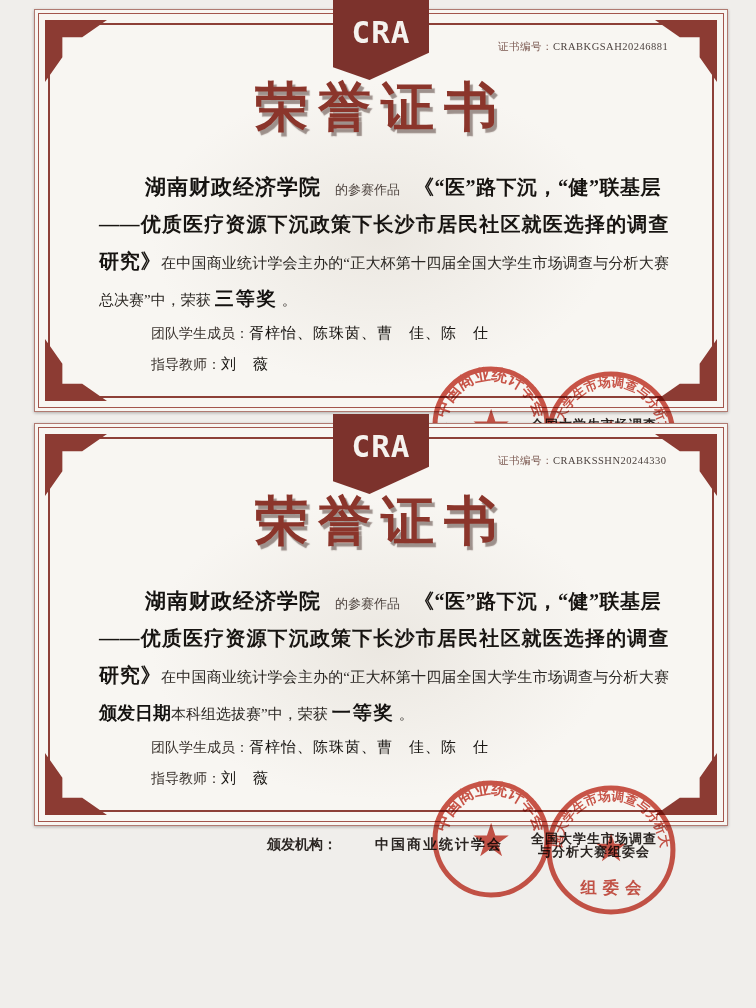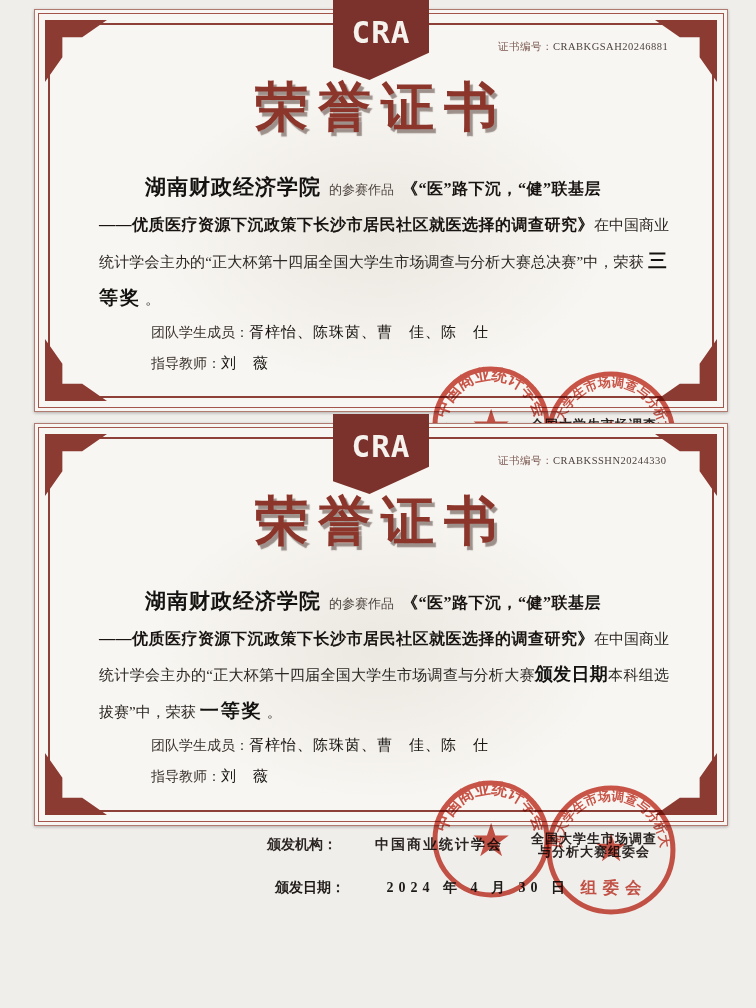--- a/index.html
+++ b/index.html
@@ -78,22 +78,22 @@
   }
 
   
   .cert-body {
     position:absolute; top:160px; left:64px; right:58px;
     font-size:15px; line-height:35px; color:#2b2723;
     text-align:justify;
   }
   .cert-body .para { text-indent:46px; }
   .school { font-size:21px; font-weight:bold; color:#141210; letter-spacing:1px; }
-  .entry  { font-size:13px; color:#4e443f; margin:0 8px; }
-  .wtitle { font-weight:bold; font-size:16px; color:#171411; letter-spacing:.5px; }
+  .entry  { font-size:13px; color:#4e443f; margin:0 14px; }
+  .wtitle { font-weight:bold; font-size:20px; color:#171411; letter-spacing:.5px; }
   .region { font-weight:bold; font-size:18px; color:#141210; }
   .award  { font-weight:bold; font-size:19px; color:#141210; letter-spacing:2px; margin:0 4px; }
   .mline  { padding-left:52px; font-size:14px; color:#3a332e; line-height:31px; }
   .mnames { font-weight:normal; font-size:15px; color:#181512; letter-spacing:1px;margin-top:36px; }
 
   
   .issue-org {
     position:absolute; top:408px; left:232px;
     font-size:14px; font-weight:bold; color:#2a2522;
     display:flex; align-items:center;
@@ -200,24 +200,20 @@
       <div class="mline">
         <span>指导教师：</span><span class="mnames">刘　薇</span>
       </div>
     </div>
 
     <div class="issue-org">
       <span>颁发机构：</span>
       <span class="issuer-1">中国商业统计学会</span>
       <span class="issuer-2">全国大学生市场调查与分析大赛组委会</span>
     </div>
-    <div class="issue-date">
-      <span>颁发日期：</span>
-      <span class="val">2024 年 4 月 30 日</span>
-    </div>
 
     <svg class="stamp stamp-org" viewBox="0 0 120 120">
       <circle cx="60" cy="60" r="56" fill="none" stroke="#c5392b" stroke-width="5"></circle>
       <path id="arc-b1" d="M 15,60 A 45,45 0 1 1 105,60" fill="none"></path>
       <text font-size="16" font-weight="bold" fill="#c5392b"><textPath href="#arc-b1" startOffset="50%" text-anchor="middle">中国商业统计学会</textPath></text>
       <text x="60" y="77" font-size="46" text-anchor="middle" fill="#c5392b">★</text>
     </svg>
     <svg class="stamp stamp-committee" viewBox="0 0 130 130">
       <circle cx="65" cy="65" r="61" fill="none" stroke="#c5392b" stroke-width="5"></circle>
       <path id="arc-b2" d="M 16,65 A 49,49 0 1 1 114,65" fill="none"></path>

